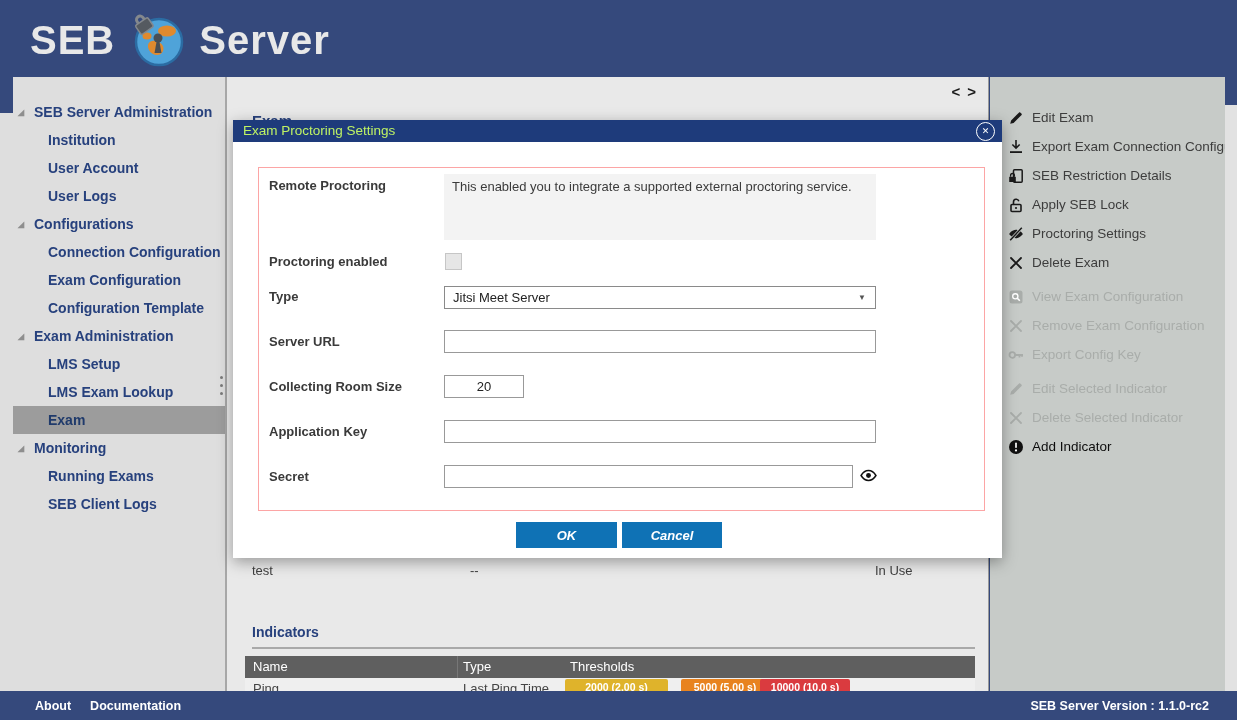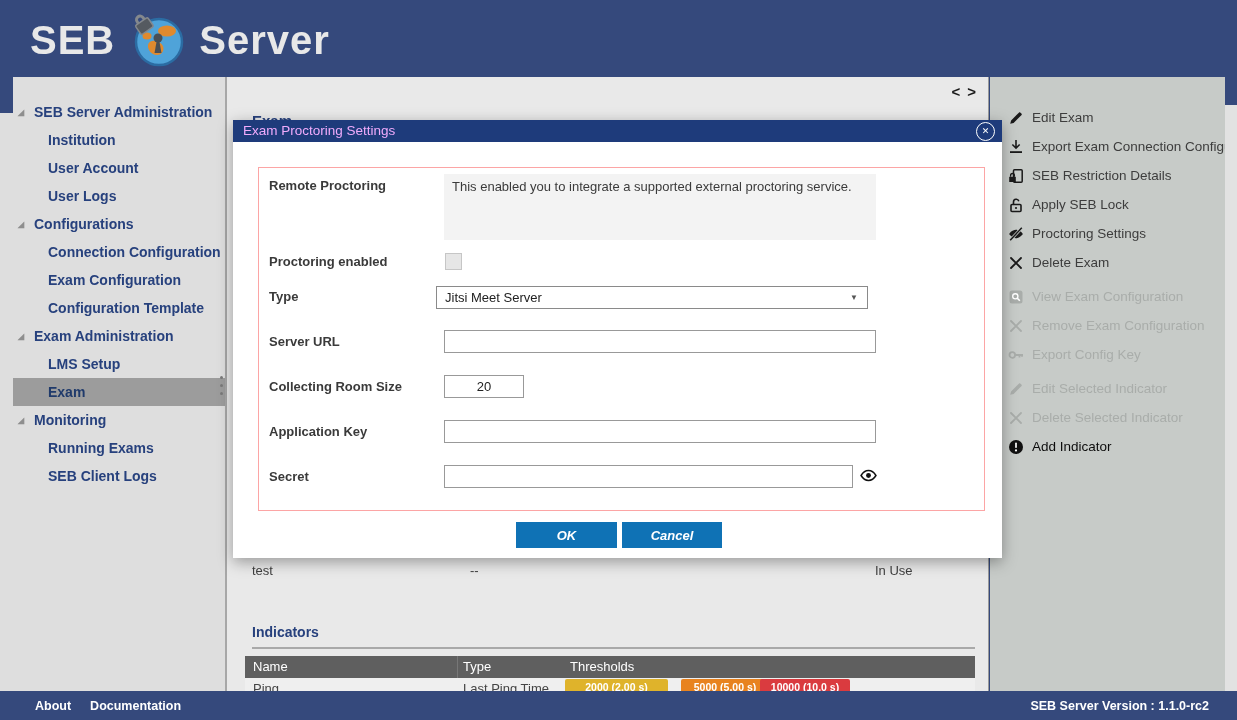--- a/index.html
+++ b/index.html
@@ -45,30 +45,30 @@
   .action-item.gap{margin-top:5px;}
   .action-item .aicon{width:16px;height:16px;margin-left:18px;flex:0 0 16px;color:#1A1A1A;}
   .action-item .albl{margin-left:8px;font-size:13.5px;color:#3D3D3D;}
   .action-item.disabled .aicon{color:#A9ADAA;}
   .action-item.disabled .albl{color:#A9ADAA;cursor:default;}
   .action-item.strong .albl{color:#0D0D0D;}
   .scroll-strip{position:absolute;left:1225px;top:105px;width:12px;height:586px;background:#E2E2E2;}
   
   .modal{position:absolute;left:233px;top:120px;width:769px;height:438px;background:#FFF;
          box-shadow:0 4px 14px rgba(0,0,0,.35);z-index:50;}
-  .modal-title{position:absolute;left:0;top:0;width:100%;height:22px;background:#1E3B7B;color:#f0abfc;
+  .modal-title{position:absolute;left:0;top:0;width:100%;height:22px;background:#1E3B7B;color:#bef264;
                font-size:13.5px;line-height:22px;padding-left:10px;box-sizing:border-box;}
   .modal-close{position:absolute;right:7px;top:2px;width:17px;height:17px;border:1.5px solid #FFF;border-radius:50%;
                color:#FFF;font-size:9px;line-height:16px;text-align:center;cursor:pointer;}
   .panel{position:absolute;left:25px;top:47px;width:727px;height:344px;border:1px solid #fca5a5;box-sizing:border-box;}
   .f-label{position:absolute;left:10px;width:170px;font-size:13px;font-weight:bold;color:#3A3A3A;}
   .infobox{position:absolute;left:185px;top:6px;width:432px;height:66px;background:#F3F3F3;
            font-size:13px;color:#3B3B3B;padding:5px 8px;box-sizing:border-box;}
   .checkbox{position:absolute;left:186px;top:85px;width:17px;height:17px;background:#E6E6E6;border:1px solid #C6C6C6;box-sizing:border-box;}
-  .selectbox{position:absolute;left:177px;top:118px;width:432px;height:23px;background:#FFF;border:1px solid #8A8A8A;
+  .selectbox{position:absolute;left:185px;top:118px;width:432px;height:23px;background:#FFF;border:1px solid #8A8A8A;
              box-sizing:border-box;font-size:13px;color:#222;line-height:21px;padding-left:8px;cursor:pointer;}
   .selectbox .caret{position:absolute;right:9px;top:0;font-size:8px;color:#555;line-height:21px;}
   .tinput{position:absolute;height:23px;background:#FFF;border:1px solid #999;box-sizing:border-box;
           font-family:"Liberation Sans",sans-serif;font-size:13px;color:#222;padding:0 6px;}
   .eye-btn{position:absolute;left:601px;top:299px;width:17px;height:17px;cursor:pointer;}
   .btn{position:absolute;top:402px;height:26px;background:#0F72B5;color:#FFF;border:none;
        font-family:"Liberation Sans",sans-serif;font-size:13px;font-weight:bold;cursor:pointer;font-style:italic;}
   
   .footer{position:absolute;left:0;top:691px;width:1237px;height:29px;background:#35497C;z-index:60;
           display:flex;align-items:center;color:#FFF;font-size:12.5px;font-weight:bold;}
@@ -129,20 +129,23 @@
       <div class="nav-row item">
           <span>Configuration Template</span>
         </div>
       <div class="nav-row section">
         <span class="marker">◢</span>
         <span>Exam Administration</span>
       </div>
       <div class="nav-row item">
           <span>LMS Setup</span>
         </div>
+      <div class="nav-row item">
+          <span>LMS Exam Lookup</span>
+        </div>
       <div class="nav-row item selected">
           <span>Exam</span>
         </div>
       <div class="nav-row section">
         <span class="marker">◢</span>
         <span>Monitoring</span>
       </div>
       <div class="nav-row item">
           <span>Running Exams</span>
         </div>

